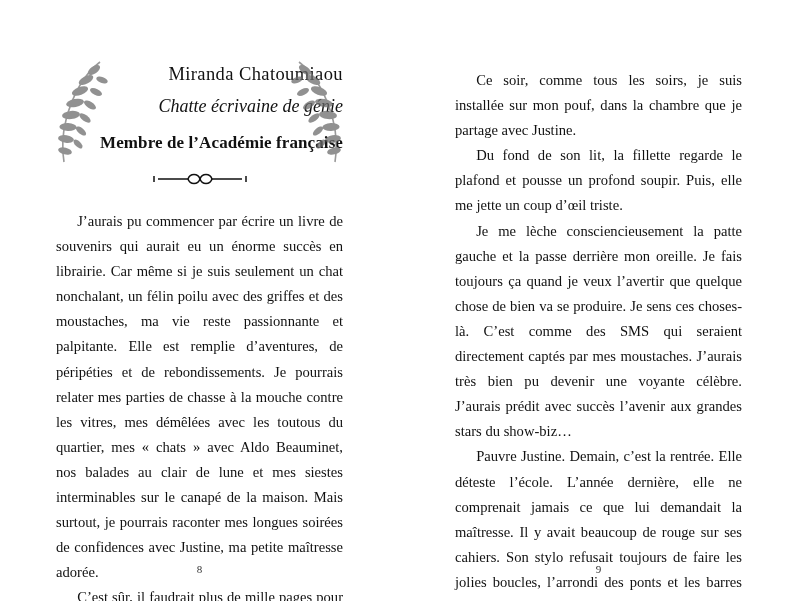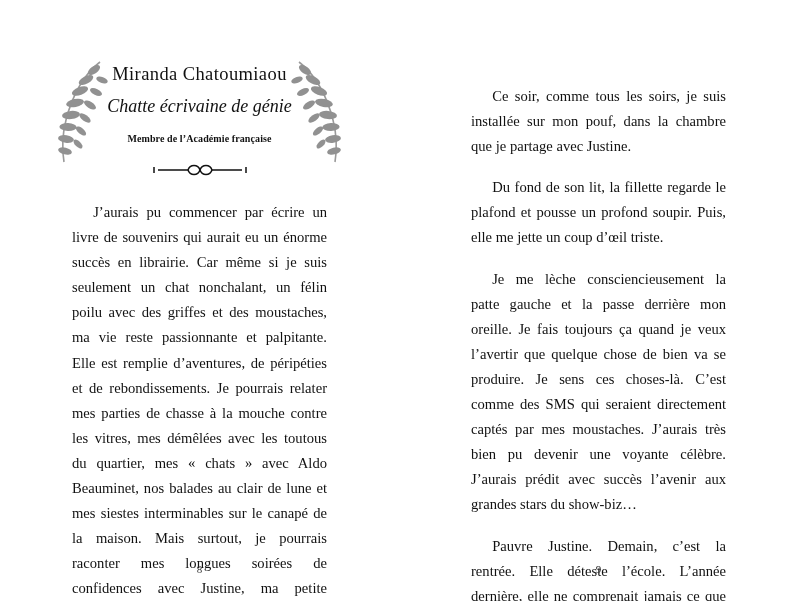--- a/index.html
+++ b/index.html
@@ -31,39 +31,39 @@
     padding: 52px 56px 0 56px;
   }
   .page-right {
     width: 399px;
     padding: 52px 56px 0 56px;
   }
 
   
   .title-block {
     position: relative;
-    text-align: center;
+    text-align: right;
     margin: 0 auto 18px auto;
     width: 100%;
     padding-top: 12px;
   }
   .title-name {
     font-size: 18.5px;
     letter-spacing: 0.4px;
     font-weight: normal;
     margin: 0 0 11px 0;
     font-family: "Liberation Serif", serif;
   }
   .title-sub {
     font-style: italic;
     font-size: 18px;
     margin: 0 0 16px 0;
   }
   .title-member {
-    font-size: 10px;
+    font-size: 17px;
     font-weight: bold;
     letter-spacing: 0.1px;
     margin: 0;
   }
   .laurel {
     position: absolute;
     top: 0;
     width: 60px;
     height: 110px;
     opacity: 0.82;
@@ -79,21 +79,21 @@
 
   
   .body-text {
     font-size: 14.6px;
     line-height: 1.72;
     text-align: justify;
     text-justify: inter-word;
     hyphens: manual;
   }
   .body-text p {
-    margin: 16px;
+    margin: 0;
     text-indent: 1.45em;
   }
   .page-right .body-text p { text-indent: 1.45em; }
 
   .folio {
     position: absolute;
     bottom: 26px;
     left: 0;
     width: 100%;
     text-align: center;

